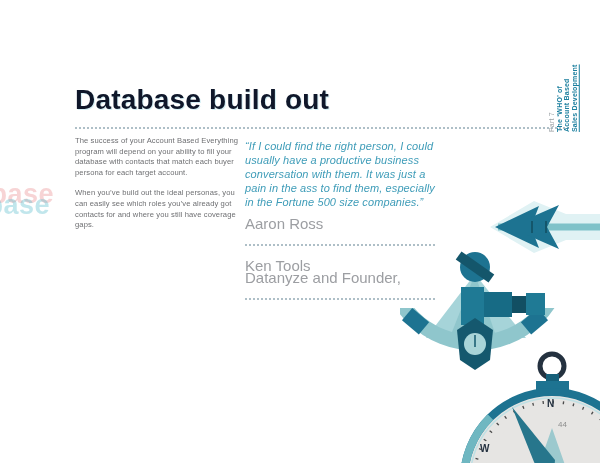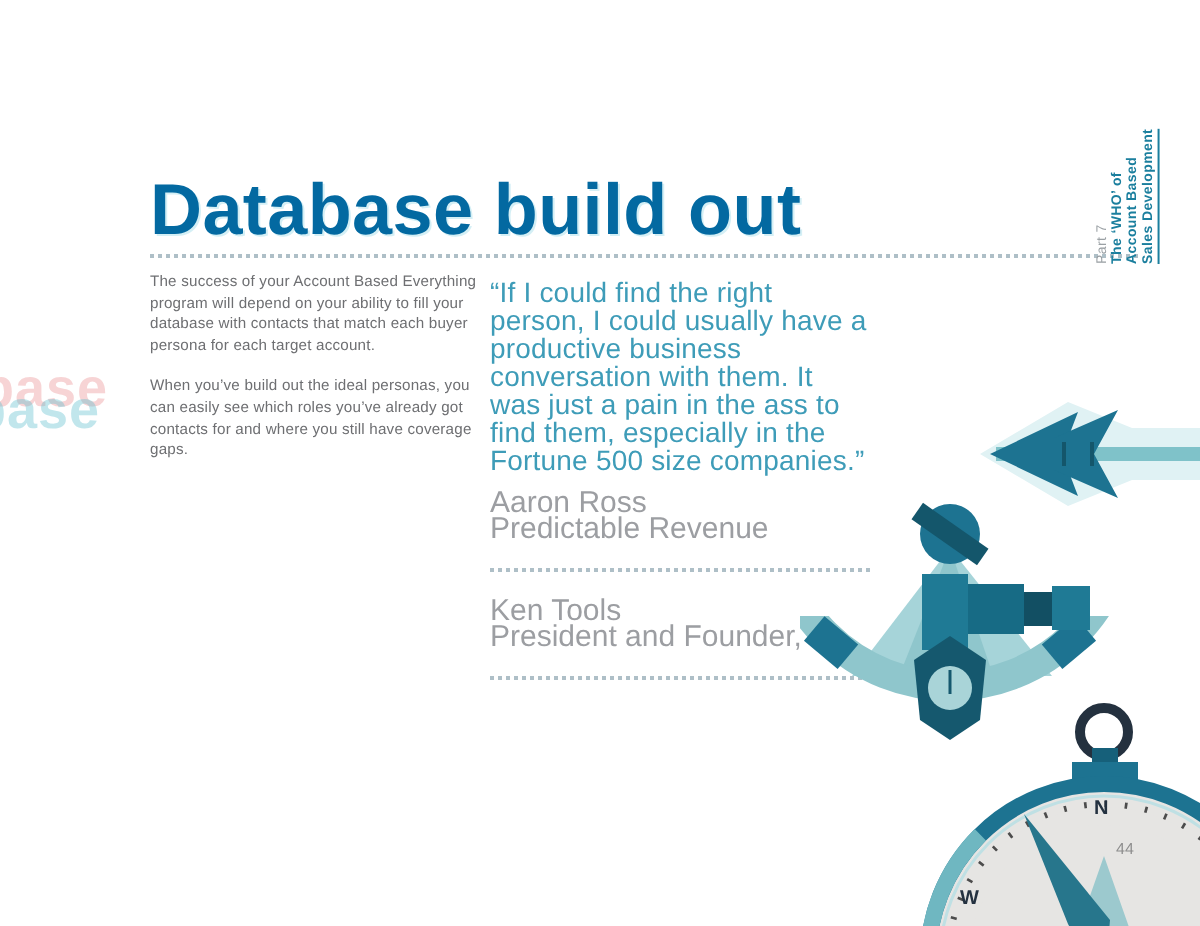--- a/index.html
+++ b/index.html
@@ -10,38 +10,38 @@
   
   .ghost-pink,.ghost-cyan{
     position:absolute;font-weight:bold;font-size:27px;letter-spacing:.5px;
     white-space:nowrap;pointer-events:none;
   }
   .ghost-pink{left:-70px;top:179px;color:rgba(236,148,150,0.40);}
   .ghost-cyan{left:-74px;top:190px;color:rgba(92,188,204,0.38);}
 
   .title{
     position:absolute;left:75px;top:84px;margin:0;
-    font-size:36px;font-weight:bold;color:#0369a1;letter-spacing:.2px;
+    font-size:28px;font-weight:bold;color:#0f172a;letter-spacing:.2px;
     text-shadow:1px 1px 0 rgba(160,220,232,.45);
   }
   .rule-title{
     position:absolute;left:75px;top:127px;width:494px;height:0;
     border-top:2px dotted #aebfc7;
   }
 
   .col-left{position:absolute;left:75px;top:136px;width:167px;}
   .body-p{
     margin:0 0 10px 0;font-size:7.6px;line-height:10.6px;color:#6e6f72;
     letter-spacing:.1px;
   }
   .body-p.highlight{color:#e8827e;}
 
   .col-quotes{position:absolute;left:245px;top:139px;width:190px;}
   .quote{
-    margin:0 0 9px 0;font-size:14px;line-height:14px;
+    margin:0 0 9px 0;font-size:11px;line-height:14px;font-style:italic;
     color:#3e9cb8;letter-spacing:.1px;
   }
   .attr{font-size:15px;line-height:12.5px;color:#9c9ea2;}
   .sep{border-top:2px dotted #aebfc7;margin:13px 0 14px 0;height:0;}
 
   .side-tab{
     position:absolute;right:22px;top:38px;height:94px;
     writing-mode:vertical-rl;transform:rotate(180deg);
     font-size:7px;line-height:7.6px;letter-spacing:.2px;
   }
@@ -67,26 +67,25 @@
 
   <div class="col-left">
     <p class="body-p">The success of your Account Based Everything program will depend on your ability to fill your database with contacts that match each buyer persona for each target account.</p>
     <p class="body-p">When you’ve build out the ideal personas, you can easily see which roles you’ve already got contacts for and where you still have coverage gaps.</p>
   </div>
 
   <div class="col-quotes">
     <blockquote class="quote">“If I could find the right person, I could usually have a productive business conversation with them. It was just a pain in the ass to find them, especially in the Fortune 500 size companies.”</blockquote>
     <div class="attr">
       <div>Aaron Ross</div>
-      <div>Predictable Revenue</div>
     </div>
     <div class="sep"></div>
     <div class="attr">
       <div>Ken Tools</div>
-      <div>President and Founder,</div>
+      <div>Datanyze and Founder,</div>
     </div>
     <div class="sep"></div>
   </div>
 
   <div class="side-tab">
     <div class="part">Part 7</div>
     <div class="tab-line">The ‘WHO’ of</div>
     <div class="tab-line">Account Based</div>
     <div class="tab-line underlined">Sales Development</div>
   </div>

